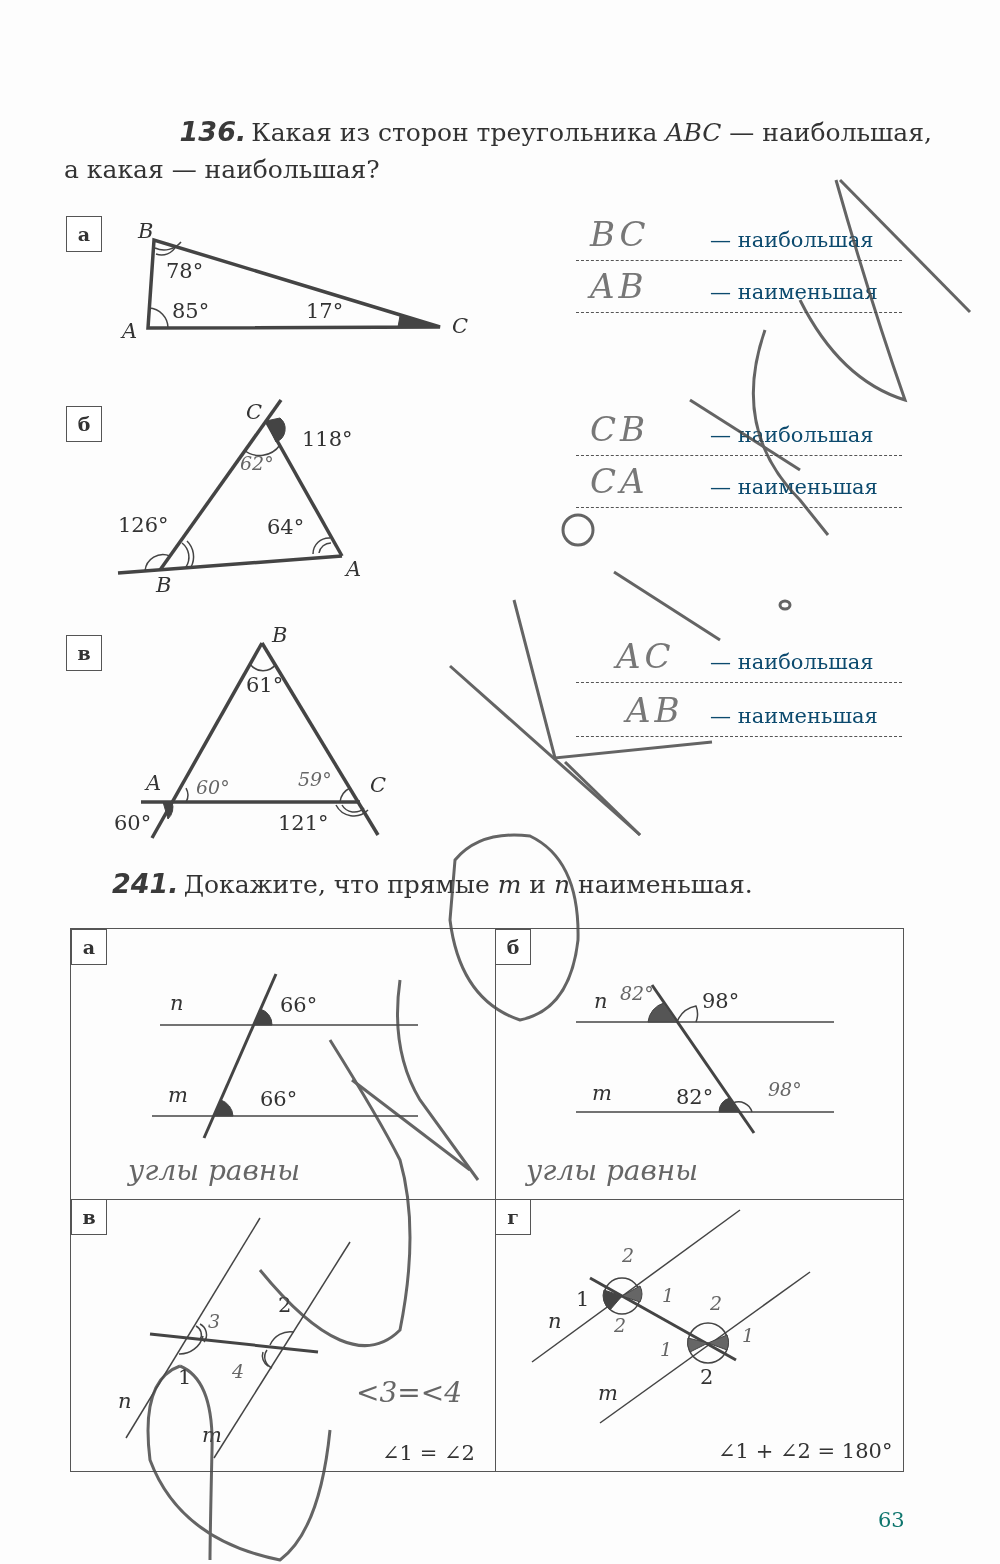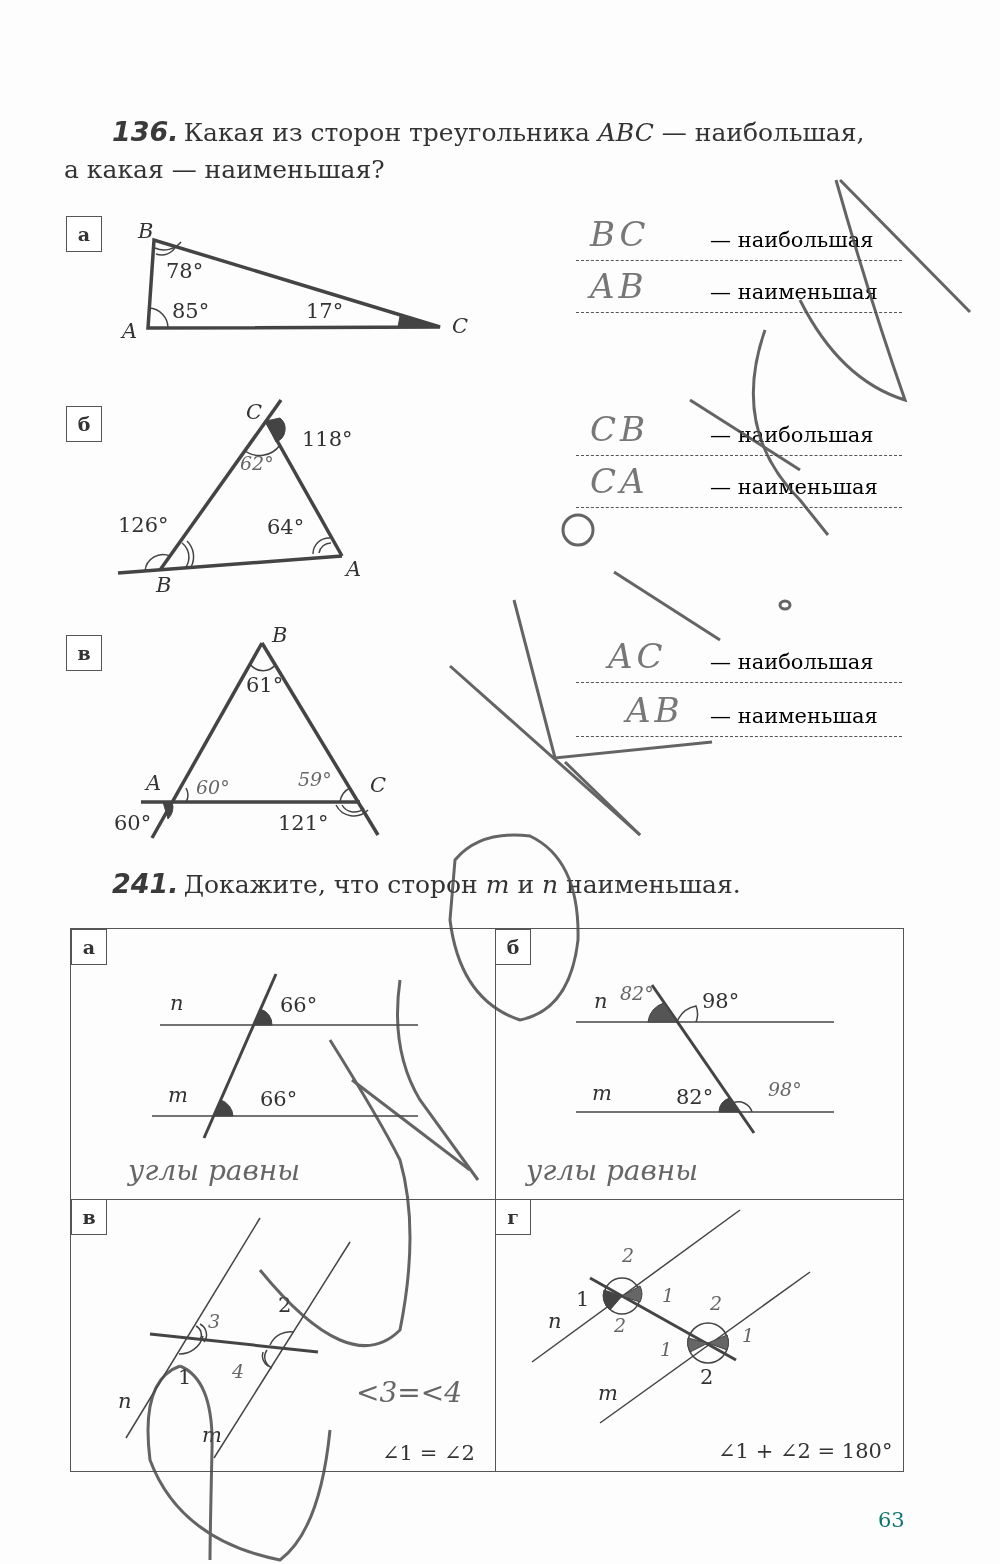--- a/index.html
+++ b/index.html
@@ -6,36 +6,36 @@
   body { width:1000px; height:1564px; position:relative; overflow:hidden;
          font-family:"DejaVu Serif","Liberation Serif",serif; color:#333; }
   .abs { position:absolute; }
   .task-num { font-family:"DejaVu Sans","Liberation Sans",sans-serif; font-weight:bold; font-style:italic; font-size:27px; color:#3a3a3a; }
   .q-text { font-size:25px; color:#333; }
   .q-text .it { font-style:italic; }
   .label-box { position:absolute; width:36px; height:36px; border:1.5px solid #555; background:#fff;
                display:flex; align-items:center; justify-content:center; font-weight:bold; font-size:19px; color:#333; box-sizing:border-box; }
   .ans-row { position:absolute; width:326px; height:50px; border-bottom:1.5px dashed #555;text-align:center; }
   .ans-hand { position:absolute; left:14px; bottom:6px; font-family:"DejaVu Serif",serif; font-style:italic; font-size:34px; color:#777; letter-spacing:4px; }
-  .ans-suffix { position:absolute; left:134px; bottom:8px; font-size:21px; color:#000000; }
+  .ans-suffix { position:absolute; left:134px; bottom:8px; font-size:21px; color:#0c4a6e; }
   .svgwrap { position:absolute; left:0; top:0; width:1000px; height:1564px; }
   svg text { font-family:"DejaVu Serif","Liberation Serif",serif; }
   .grid { position:absolute; left:70px; top:928px; width:834px; height:544px; border:1.5px solid #555; box-sizing:border-box; }
   .cell-v { position:absolute; left:424px; top:0; width:0; height:542px; border-left:1.5px solid #555; }
   .cell-h { position:absolute; left:0; top:270px; width:832px; height:0; border-top:1.5px solid #555; }
   .page-number { position:absolute; left:878px; top:1508px; font-size:21px; color:#0f766e; }
 </style>
 </head>
 <body>
 
-<div class="abs" style="left:112px; top:116px; width:820px;">
+<div class="abs" style="left:112px; top:116px; width:820px;text-align:right;">
   <span class="task-num">136.</span>
   <span class="q-text"><span>Какая из сторон треугольника </span><span class="it">ABC</span><span> — наибольшая,</span></span>
 </div>
-<div class="abs q-text" style="left:64px; top:155px;">а какая — наименьшая?</div>
+<div class="abs q-text" style="left:64px; top:155px;">а какая — наибольшая?</div>
 
 <div class="label-box" style="left:66px; top:216px;">а</div>
 <div class="label-box" style="left:66px; top:406px;">б</div>
 <div class="label-box" style="left:66px; top:635px;">в</div>
 
 <div class="ans-row" style="left:576px; top:210px;">
   <span class="ans-hand">BC</span>
   <span class="ans-suffix">— наибольшая</span>
 </div>
 <div class="ans-row" style="left:576px; top:262px;">
@@ -44,31 +44,31 @@
 </div>
 <div class="ans-row" style="left:576px; top:405px;text-decoration:underline;">
   <span class="ans-hand">CB</span>
   <span class="ans-suffix">— наибольшая</span>
 </div>
 <div class="ans-row" style="left:576px; top:457px;text-decoration:underline;">
   <span class="ans-hand">CA</span>
   <span class="ans-suffix">— наименьшая</span>
 </div>
 <div class="ans-row" style="left:576px; top:632px;">
-  <span class="ans-hand" style="left:32px;margin-top:22px;">AC</span>
+  <span class="ans-hand" style="left:40px;margin-top:22px;">AC</span>
   <span class="ans-suffix">— наибольшая</span>
 </div>
 <div class="ans-row" style="left:576px; top:686px;">
   <span class="ans-hand" style="left:50px;">AB</span>
   <span class="ans-suffix">— наименьшая</span>
 </div>
 
 <div class="abs" style="left:112px; top:868px; width:800px;">
   <span class="task-num">241.</span>
-  <span class="q-text"><span>Докажите, что сторон </span><i>m</i><span> и </span><i>n</i><span> наименьшая.</span></span>
+  <span class="q-text"><span>Докажите, что прямые </span><i>m</i><span> и </span><i>n</i><span> наименьшая.</span></span>
 </div>
 
 <div class="grid">
   <div class="cell-v"></div>
   <div class="cell-h"></div>
   <div class="label-box" style="left:0; top:0;">а</div>
   <div class="label-box" style="left:424px; top:0;">б</div>
   <div class="label-box" style="left:0; top:270px;">в</div>
   <div class="label-box" style="left:424px; top:270px;">г</div>
 </div>

